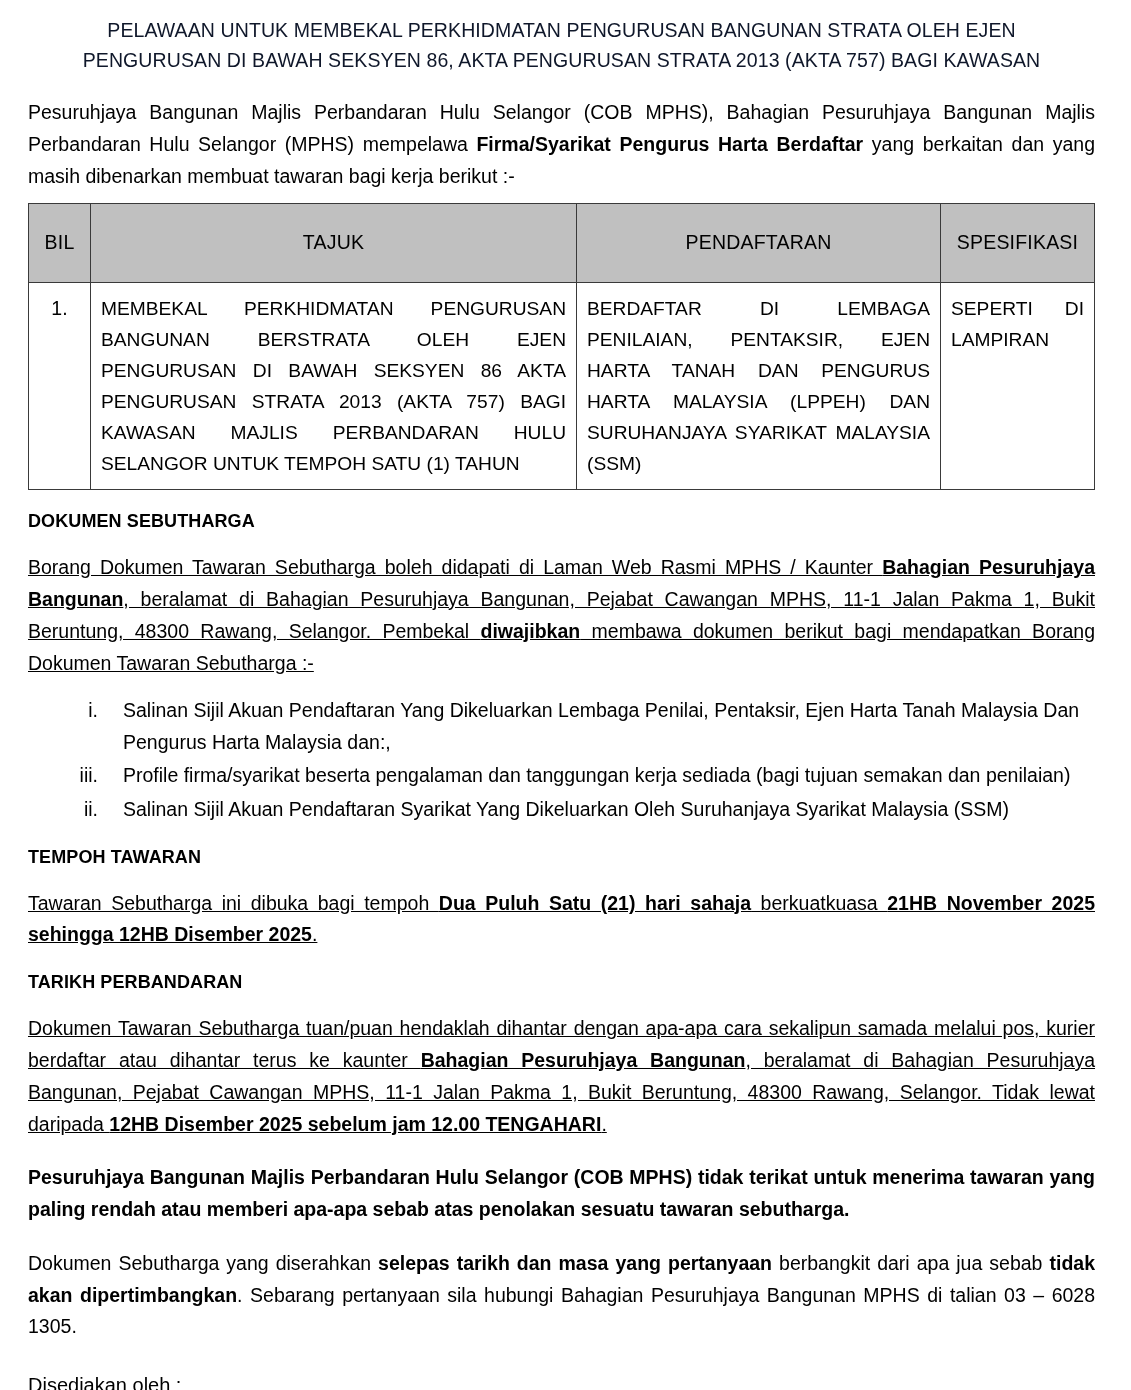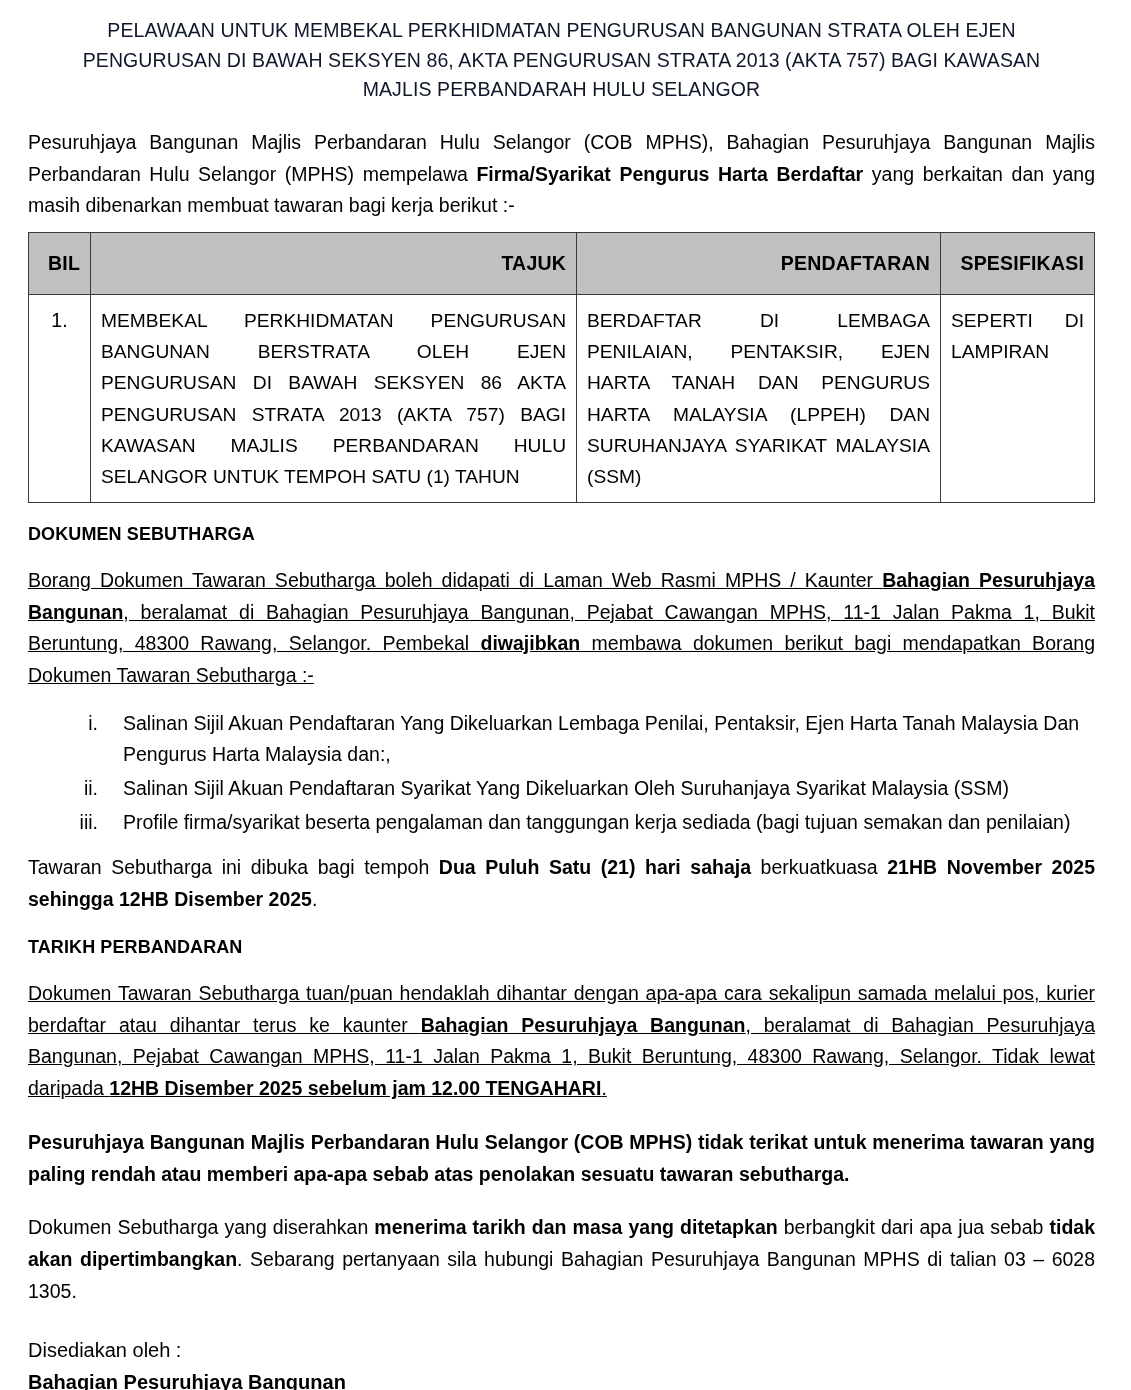--- a/index.html
+++ b/index.html
@@ -53,24 +53,24 @@
     table-layout: fixed;
   }
   table.tender-table th,
   table.tender-table td {
     border: 1.6px solid #3a3a3a;
     vertical-align: top;
     padding: 10px 10px;
   }
   table.tender-table thead th {
     background: #c0c0c0;
-    text-align: right;
-    font-weight: bold;
-    font-size: 19.5px;
-    height: 62px;
+    text-align: center;
+    font-weight: normal;
+    font-size: 19.5px;
+    height: 79px;
     vertical-align: middle;
     letter-spacing: 0.2px;
   }
   .col-bil   { width: 62px; }
   .col-tajuk { width: 486px; }
   .col-daftar{ width: 364px; }
   .col-spes  { width: 154px; }
 
   td.cell-bil {
     text-align: center;
@@ -127,21 +127,20 @@
   .signoff .line.bold { font-weight: bold; }
 </style>
 </head>
 <body>
 
 <div class="page">
 
   <div class="doc-title">
     <span class="tline">PELAWAAN UNTUK MEMBEKAL PERKHIDMATAN PENGURUSAN BANGUNAN STRATA OLEH EJEN</span>
     <span class="tline">PENGURUSAN DI BAWAH SEKSYEN 86, AKTA PENGURUSAN STRATA 2013 (AKTA 757) BAGI KAWASAN</span>
-    <span class="tline">MAJLIS PERBANDARAH HULU SELANGOR</span>
   </div>
 
   <p class="para"><span>Pesuruhjaya Bangunan Majlis Perbandaran Hulu Selangor (COB MPHS), Bahagian Pesuruhjaya Bangunan Majlis Perbandaran Hulu Selangor (MPHS) mempelawa </span><span class="b">Firma/Syarikat Pengurus Harta Berdaftar</span><span> yang berkaitan dan yang masih dibenarkan membuat tawaran bagi kerja berikut :-</span></p>
 
   <table class="tender-table">
     <colgroup>
       <col class="col-bil">
         <col class="col-tajuk">
         <col class="col-daftar">
         <col class="col-spes">
@@ -166,41 +165,42 @@
 
   <h2 class="sect">DOKUMEN SEBUTHARGA</h2>
   <p class="para"><span>Borang Dokumen Tawaran Sebutharga boleh didapati di Laman Web Rasmi MPHS / Kaunter </span><span class="b">Bahagian Pesuruhjaya Bangunan</span><span>, beralamat di Bahagian Pesuruhjaya Bangunan, Pejabat Cawangan MPHS, 11-1 Jalan Pakma 1, Bukit Beruntung, 48300 Rawang, Selangor. Pembekal </span><span class="b">diwajibkan</span><span> membawa dokumen berikut bagi mendapatkan Borang Dokumen Tawaran Sebutharga :-</span></p>
 
   <ol class="roman-list">
     <li>
       <span class="rn">i.</span>
       <span>Salinan Sijil Akuan Pendaftaran Yang Dikeluarkan Lembaga Penilai, Pentaksir, Ejen Harta Tanah Malaysia Dan Pengurus Harta Malaysia dan:,</span>
     </li>
     <li>
+      <span class="rn">iii.</span>
+      <span>Profile firma/syarikat beserta pengalaman dan tanggungan kerja sediada (bagi tujuan semakan dan penilaian)</span>
+    </li>
+    <li>
       <span class="rn">ii.</span>
       <span>Salinan Sijil Akuan Pendaftaran Syarikat Yang Dikeluarkan Oleh Suruhanjaya Syarikat Malaysia (SSM)</span>
     </li>
-    <li>
-      <span class="rn">iii.</span>
-      <span>Profile firma/syarikat beserta pengalaman dan tanggungan kerja sediada (bagi tujuan semakan dan penilaian)</span>
-    </li>
   </ol>
 
+  <h2 class="sect">TEMPOH TAWARAN</h2>
   <p class="para"><span>Tawaran Sebutharga ini dibuka bagi tempoh </span><span class="b">Dua Puluh Satu (21) hari sahaja</span><span> berkuatkuasa </span><span class="b">21HB November 2025 sehingga 12HB Disember 2025</span><span>.</span></p>
 
   <h2 class="sect">TARIKH PERBANDARAN</h2>
   <p class="para"><span>Dokumen Tawaran Sebutharga tuan/puan hendaklah dihantar dengan apa-apa cara sekalipun samada melalui pos, kurier berdaftar atau dihantar terus ke kaunter </span><span class="b">Bahagian Pesuruhjaya Bangunan</span><span>, beralamat di Bahagian Pesuruhjaya Bangunan, Pejabat Cawangan MPHS, 11-1 Jalan Pakma 1, Bukit Beruntung, 48300 Rawang, Selangor. Tidak lewat daripada </span><span class="b">12HB Disember 2025 sebelum jam 12.00 TENGAHARI</span><span>.</span></p>
 
   <div class="gap-sm"></div>
 
   <p class="para b">Pesuruhjaya Bangunan Majlis Perbandaran Hulu Selangor (COB MPHS) tidak terikat untuk menerima tawaran yang paling rendah atau memberi apa-apa sebab atas penolakan sesuatu tawaran sebutharga.</p>
 
   <div class="gap-sm"></div>
 
-  <p class="para"><span>Dokumen Sebutharga yang diserahkan </span><span class="b">menerima tarikh dan masa yang ditetapkan</span><span> berbangkit dari apa jua sebab </span><span class="b">tidak akan dipertimbangkan</span><span>. Sebarang pertanyaan sila hubungi Bahagian Pesuruhjaya Bangunan MPHS di talian 03 – 6028 1305.</span></p>
+  <p class="para"><span>Dokumen Sebutharga yang diserahkan </span><span class="b">selepas tarikh dan masa yang pertanyaan</span><span> berbangkit dari apa jua sebab </span><span class="b">tidak akan dipertimbangkan</span><span>. Sebarang pertanyaan sila hubungi Bahagian Pesuruhjaya Bangunan MPHS di talian 03 – 6028 1305.</span></p>
 
   <div class="signoff">
     <p class="line">Disediakan oleh :</p>
     <p class="line bold">Bahagian Pesuruhjaya Bangunan</p>
 
   </div>
 
 </div>
 
 </body></html>

